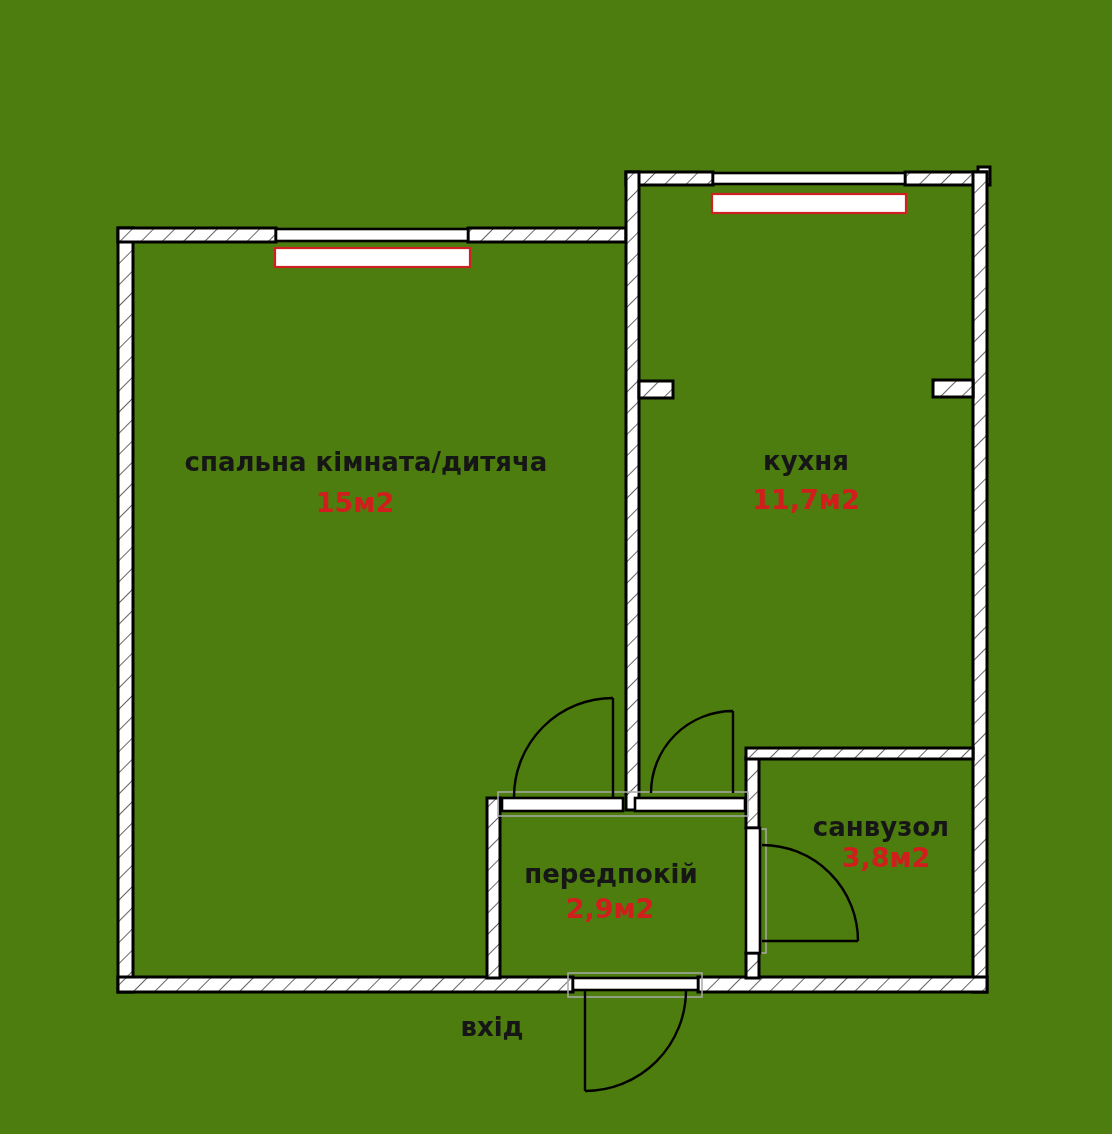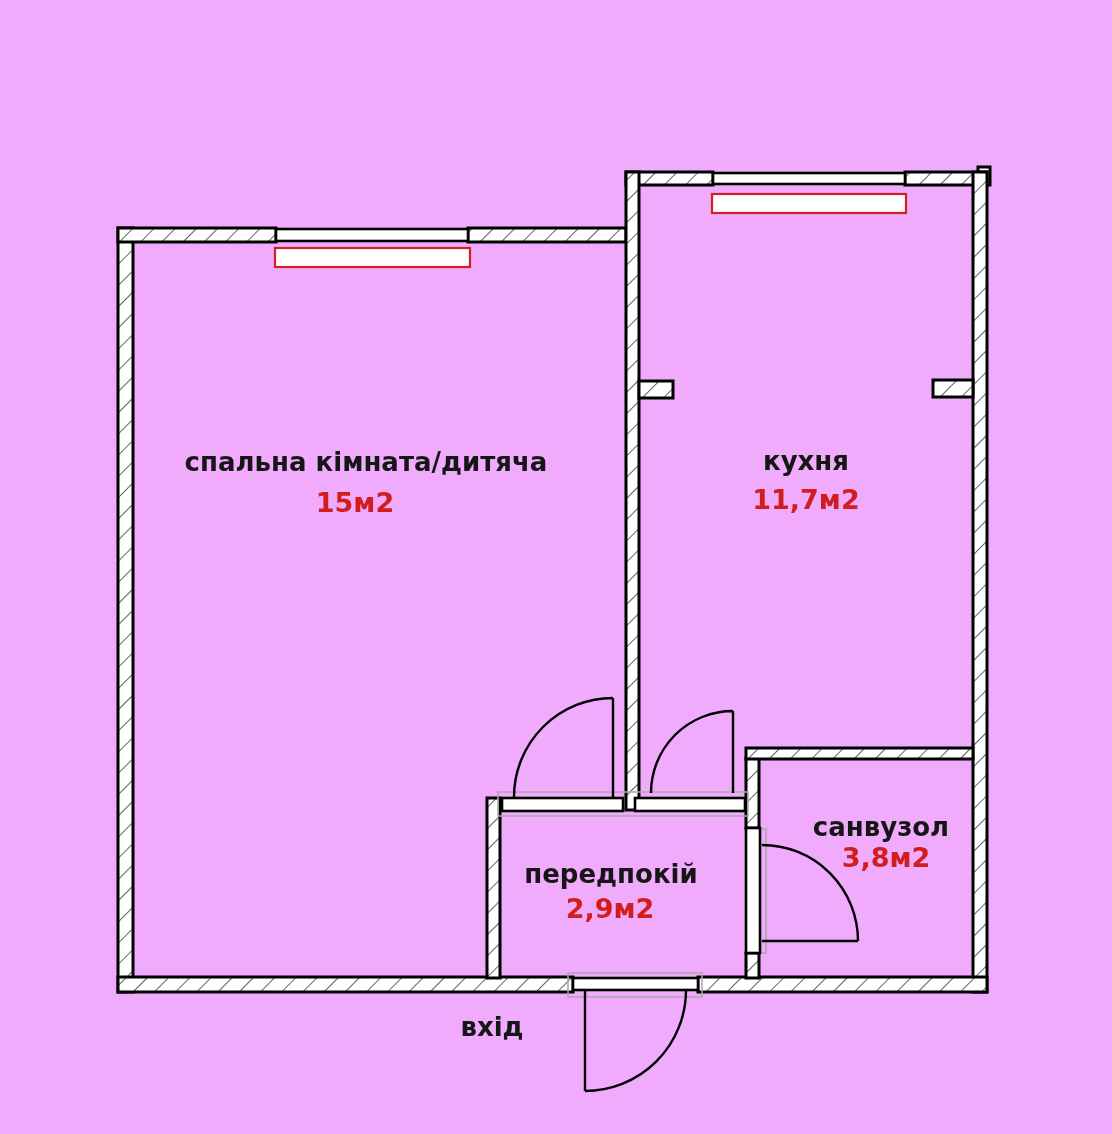--- a/index.html
+++ b/index.html
@@ -1,19 +1,19 @@
 <!DOCTYPE html>
 <html style="--label-text: #161616; --area-text: #d21d1d; --radiator: #cf2121; --wall-line: #000000; --hatch-line: #3c3c3c; --casing: #a9a9a9;"><head>
 <meta charset="utf-8">
 <style>
   html,body{margin:0;padding:0;background:#ffffff;}
   .stage{
     position:relative;
     width:1112px;height:1134px;
-    background:#f0abfc;
+    background:#4d7c0f;
     overflow:hidden;
   }
   svg{display:block;}
   .wall{fill:url(#hatch);stroke:var(--wall-line,#000);stroke-width:3;}
   .sill{fill:#ffffff;stroke:var(--wall-line,#000);stroke-width:2.6;}
   .window{fill:#ffffff;stroke:var(--wall-line,#000);stroke-width:2.6;}
   .casing{fill:none;stroke:var(--casing,#a9a9a9);stroke-width:1.5;}
   .radiator{fill:#ffffff;stroke:var(--radiator,#cf2121);stroke-width:2.2;}
   .door{fill:none;stroke:var(--wall-line,#000);stroke-width:2.4;}
   .hatchline{stroke:var(--hatch-line,#3c3c3c);stroke-width:1.6;}

